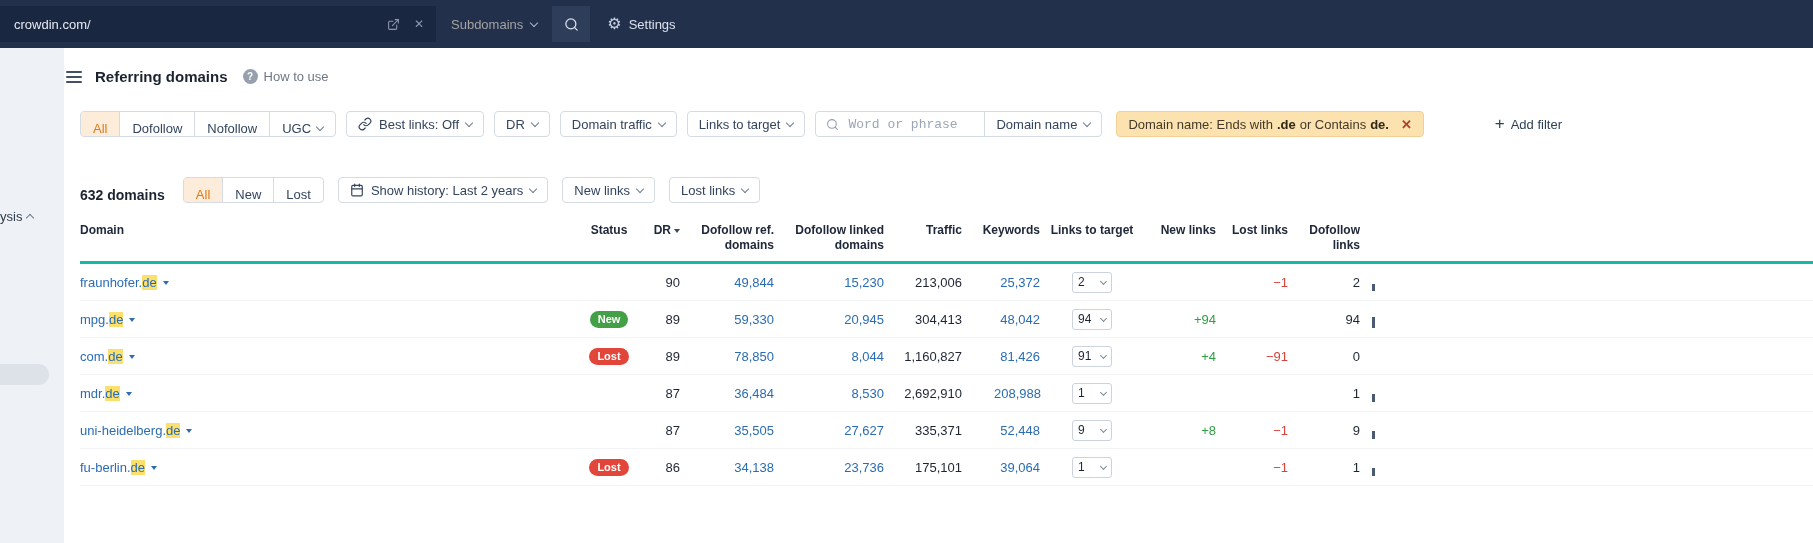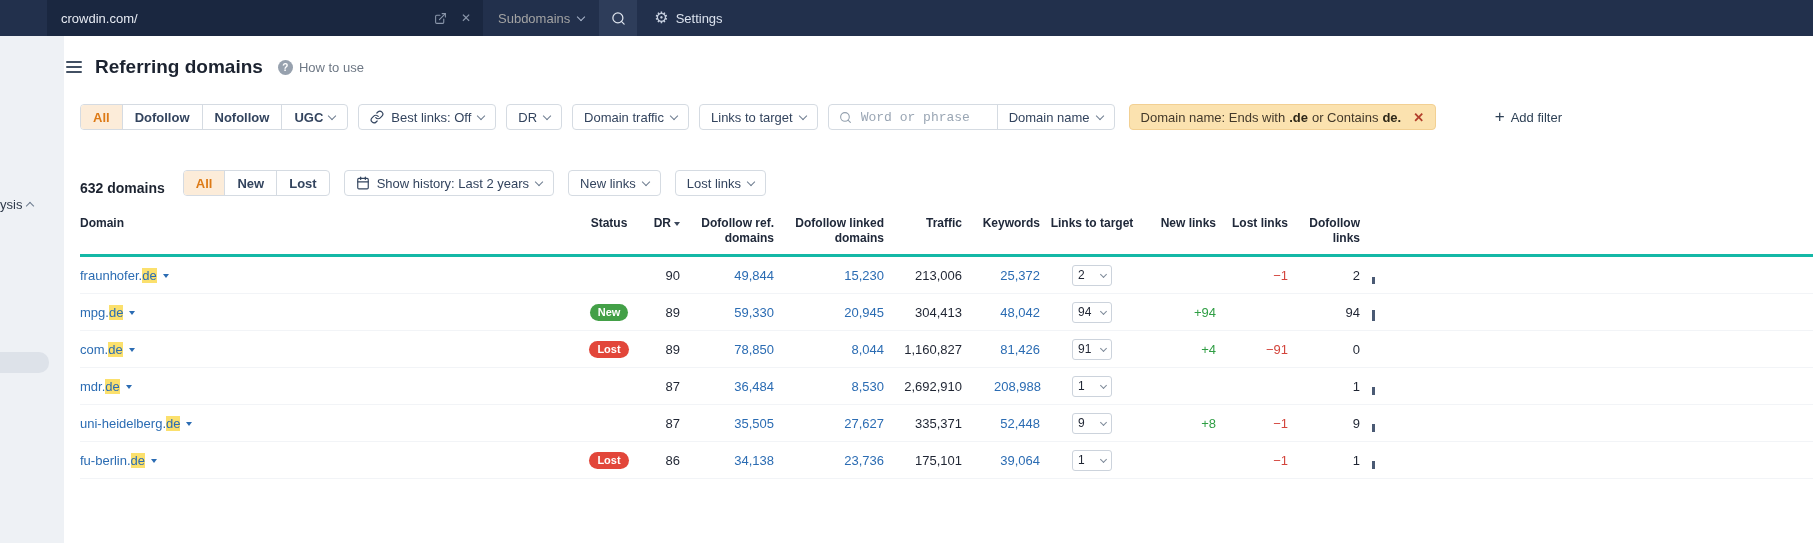--- a/index.html
+++ b/index.html
@@ -1,46 +1,46 @@
 <!DOCTYPE html>
 <html><head>
 <meta charset="utf-8">
 <style>
   * { box-sizing: border-box; }
   body {
     margin: 0; width: 1813px; height: 543px; overflow: hidden;
     font-family: "Liberation Sans", sans-serif; background: #ffffff; color: #1f2533;
   }
   
-  .topbar { height: 36px; background: #22304c; display: flex; align-items: center; padding-left: 47px; }
+  .topbar { height: 48px; background: #22304c; display: flex; align-items: center; }
   .url-field { width: 436px; height: 36px; background: #1a2740; display: flex; align-items: center; padding: 0 12px 0 14px; color: #e7ebf3; font-size: 13px; }
   .url-text { flex: 1; }
   .tb-icon { display: flex; align-items: center; margin-left: 14px; cursor: pointer; }
   .tb-close { color: #8b97ab; font-size: 12px; }
   .tb-btn { display: flex; align-items: center; gap: 8px; padding: 0 15px; height: 36px; color: #a3a3a3; font-size: 13px; cursor: pointer; }
   .search-btn { width: 38px; height: 36px; background: #2e3d5a; display: flex; align-items: center; justify-content: center; cursor: pointer; }
   .settings { display: flex; align-items: center; gap: 7px; margin-left: 17px; color: #dbe2ee; font-size: 13px; cursor: pointer; }
   .gear { font-size: 16px; color: #c6cfdf; line-height: 1; }
   
   .page { position: relative; height: 507px; background: #ffffff; }
   .left-strip { position: absolute; left: 0; top: 0; width: 64px; height: 100%; background: #eef1f5; }
   .partial-item { position: absolute; left: 0; top: 161px; font-size: 13px; color: #2f3a4a; display: flex; align-items: center; gap: 5px; white-space: nowrap; cursor: pointer; }
   .partial-box { position: absolute; left: 0; top: 316px; width: 49px; height: 21px; background: #dde2e9; border-radius: 0 10px 10px 0; cursor: pointer; }
   .content { position: relative; margin-left: 64px; }
   
   .title-row { display: flex; align-items: center; padding: 20px 0 0 2px; }
   .hamburger { width: 16px; display: flex; flex-direction: column; gap: 3px; margin-right: 13px; cursor: pointer; }
   .hamburger span { height: 2px; background: #425063; border-radius: 1px; }
-  .page-title { font-size: 19px; font-weight: bold; color: #1c2330; margin-right: 15px; }
+  .page-title { font-size: 15px; font-weight: bold; color: #1c2330; margin-right: 15px; }
   .help { display: flex; align-items: center; gap: 6px; color: #6e7885; font-size: 13px; cursor: pointer; }
   .q-icon { width: 15px; height: 15px; border-radius: 50%; background: #97a1ae; color: #fff; font-size: 10px; font-weight: bold; display: flex; align-items: center; justify-content: center; }
   
   .filters { display: flex; align-items: center; gap: 10px; margin: 26px 0 0 16px; width: 1482px; flex-wrap: nowrap; }
   .seg-group { display: inline-flex; border: 1px solid #d5dbe2; border-radius: 4px; background: #fff; overflow: hidden; height: 26px; }
-  .seg { display: flex; align-items: center; gap: 6px; padding: 8px 12px; font-size: 13px; color: #33445e; border-left: 1px solid #d5dbe2; cursor: pointer; font-weight: bold; }
+  .seg { display: flex; align-items: center; gap: 6px; padding: 16px 12px; font-size: 13px; color: #33445e; border-left: 1px solid #d5dbe2; cursor: pointer; }
   .seg:first-child { border-left: none; }
   .seg.active { background: #fcecd9; color: #dd7a16; }
   .btn { display: inline-flex; align-items: center; gap: 7px; border: 1px solid #d5dbe2; border-radius: 4px; padding: 0 11px; height: 26px; font-size: 13px; color: #33445e; background: #fff; cursor: pointer; white-space: nowrap; }
   .chev { display: inline-block; width: 6px; height: 6px; border-right: 1.5px solid #6e7d90; border-bottom: 1.5px solid #6e7d90; transform: rotate(45deg); margin-top: -3px; flex: none; }
   .topbar .chev { border-color: #aab6cc; }
   .chev-up { transform: rotate(225deg); margin-top: 3px; }
   .search-group { display: inline-flex; align-items: stretch; border: 1px solid #d5dbe2; border-radius: 4px; height: 26px; background: #fff; }
   .search-box { display: flex; align-items: center; gap: 7px; padding: 0 10px; font-family: Liberation Mono, monospace; }
   .search-input { border: none; outline: none; width: 128px; font-size: 13px; font-family: inherit; color: #333; background: transparent; }
   .search-input::placeholder { color: #9aa6b4; }

